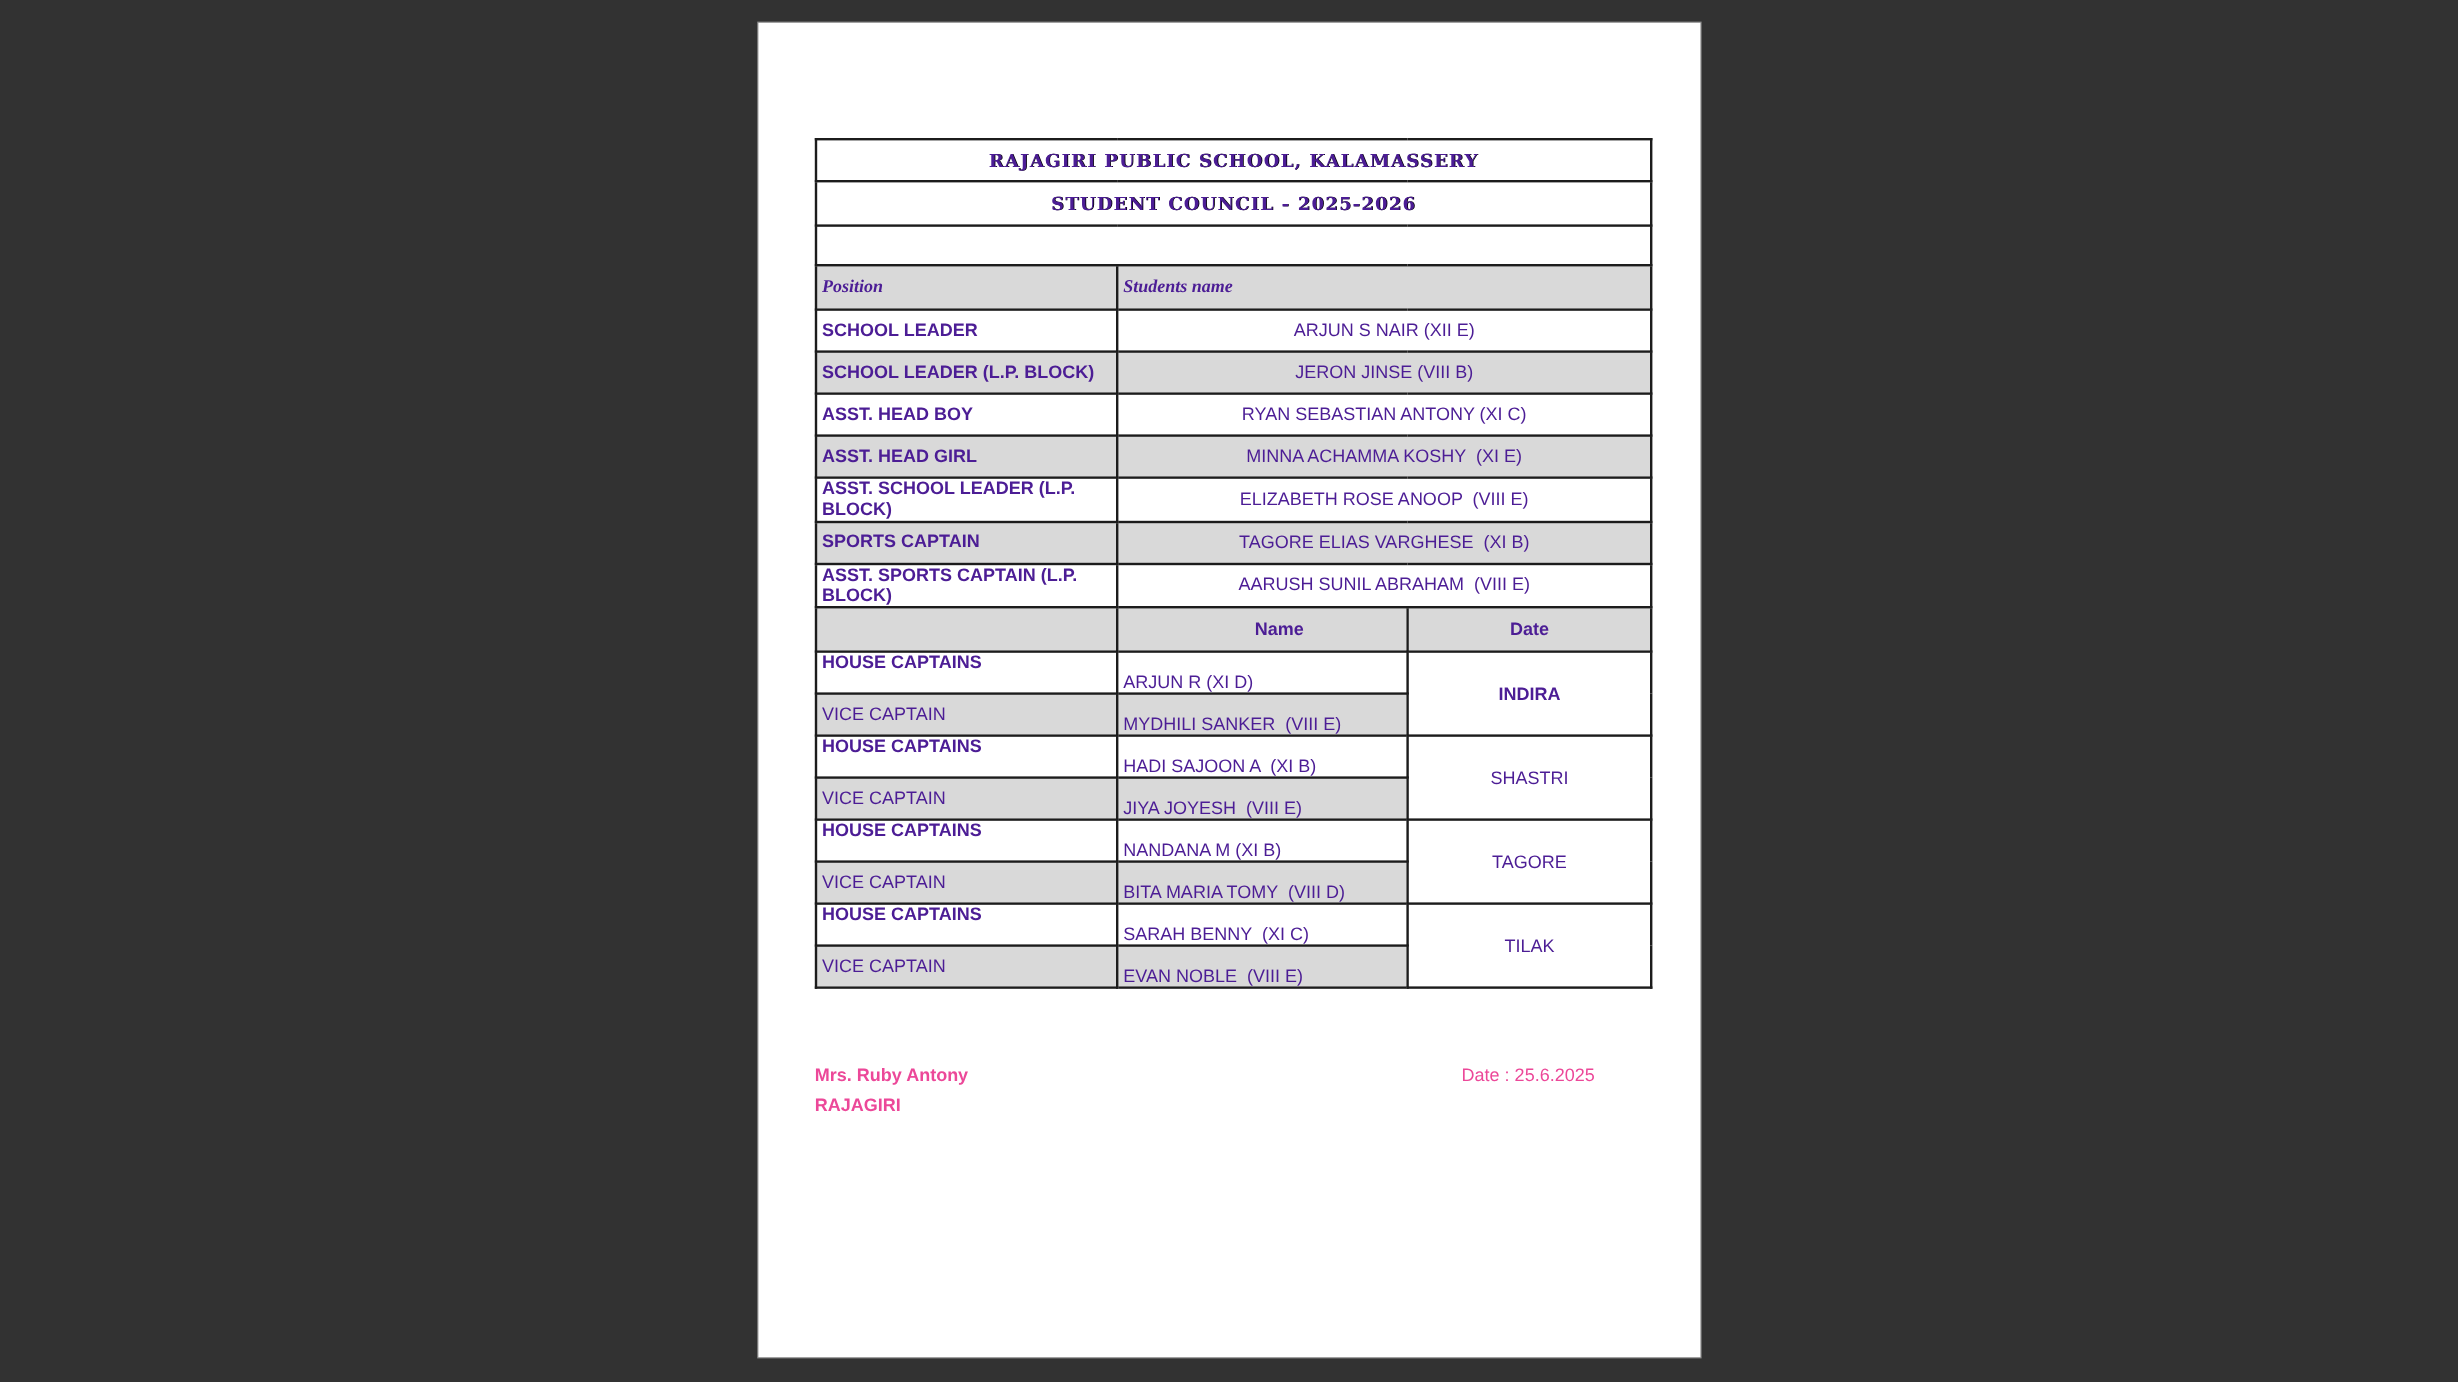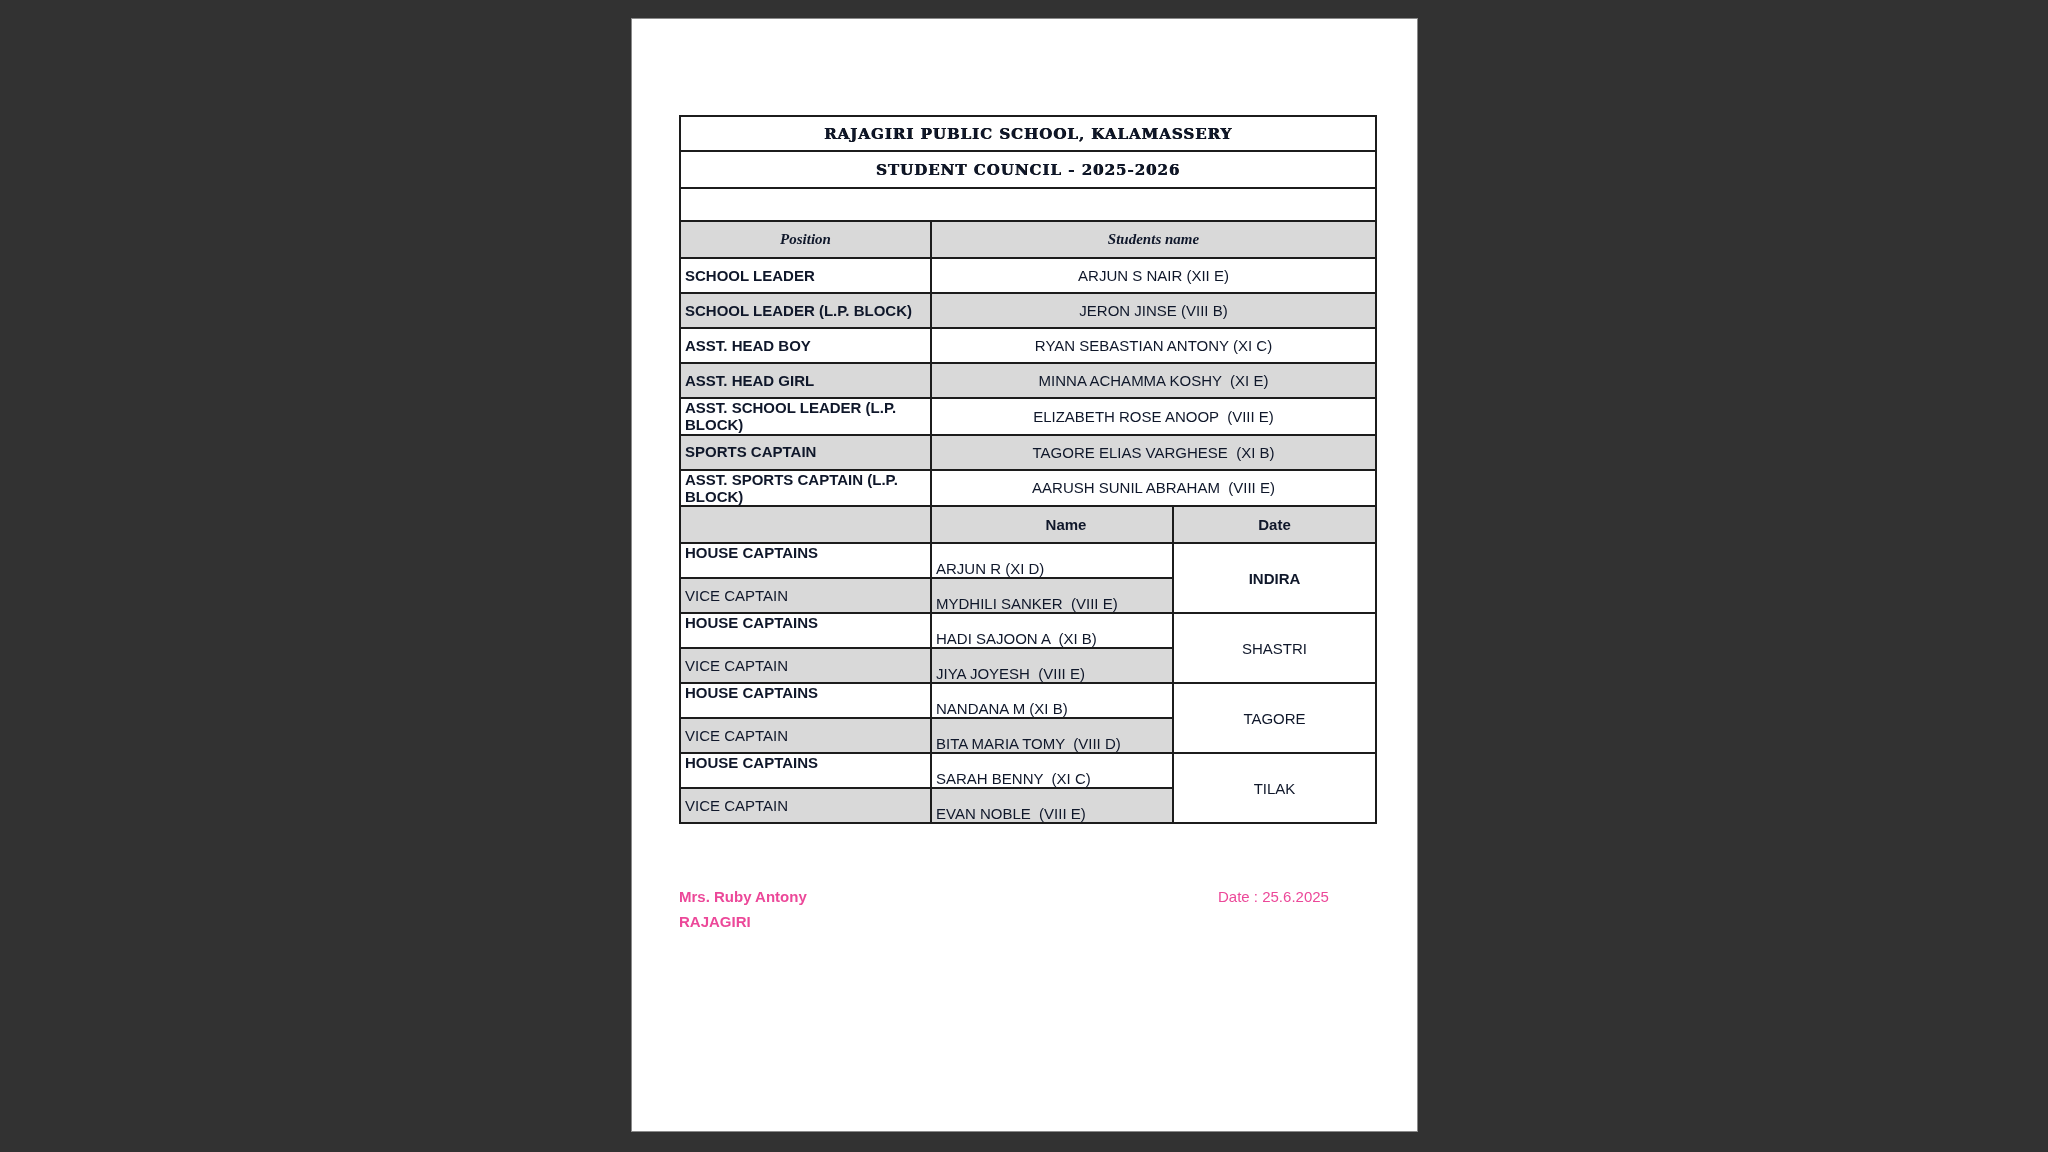--- a/index.html
+++ b/index.html
@@ -21,38 +21,38 @@
     position:absolute;
     left:47px;top:96px;
     width:696px;
     border-collapse:collapse;
     table-layout:fixed;
   }
   table.council td{
     border:2px solid #1c1c1c;
     padding:0 4px;
     font-size:15px;
-    color:#0f172a;
+    color:#4c1d95;
     overflow:hidden;
   }
   col.c1{width:251px;} col.c2{width:242px;} col.c3{width:203px;}
   .shaded{background:#d9d9d9;}
   .r-title1{height:35px;} .r-title2{height:37px;} .r-spacer{height:33px;}
   .r-head{height:37px;} .r-officer{height:35px;} .r-house{height:35px;margin-left:22px;}
   td.title-cell{
     text-align:center;
     font-family:"DejaVu Serif","Liberation Serif",serif;
     font-weight:bold;
     letter-spacing:1px;
     text-shadow:0.6px 0 #000;
   }
   td.title-main{font-size:23px;}
   td.title-sub{font-size:21px;}
   td.col-head{
-    text-align:center;
+    text-align:left;
     font-family:"Liberation Serif",serif;
     font-style:italic;
     font-weight:bold;
     font-size:17px;
   }
   td.pos{
     font-weight:bold;
     text-align:left;
     vertical-align:middle;
     line-height:1.15;

